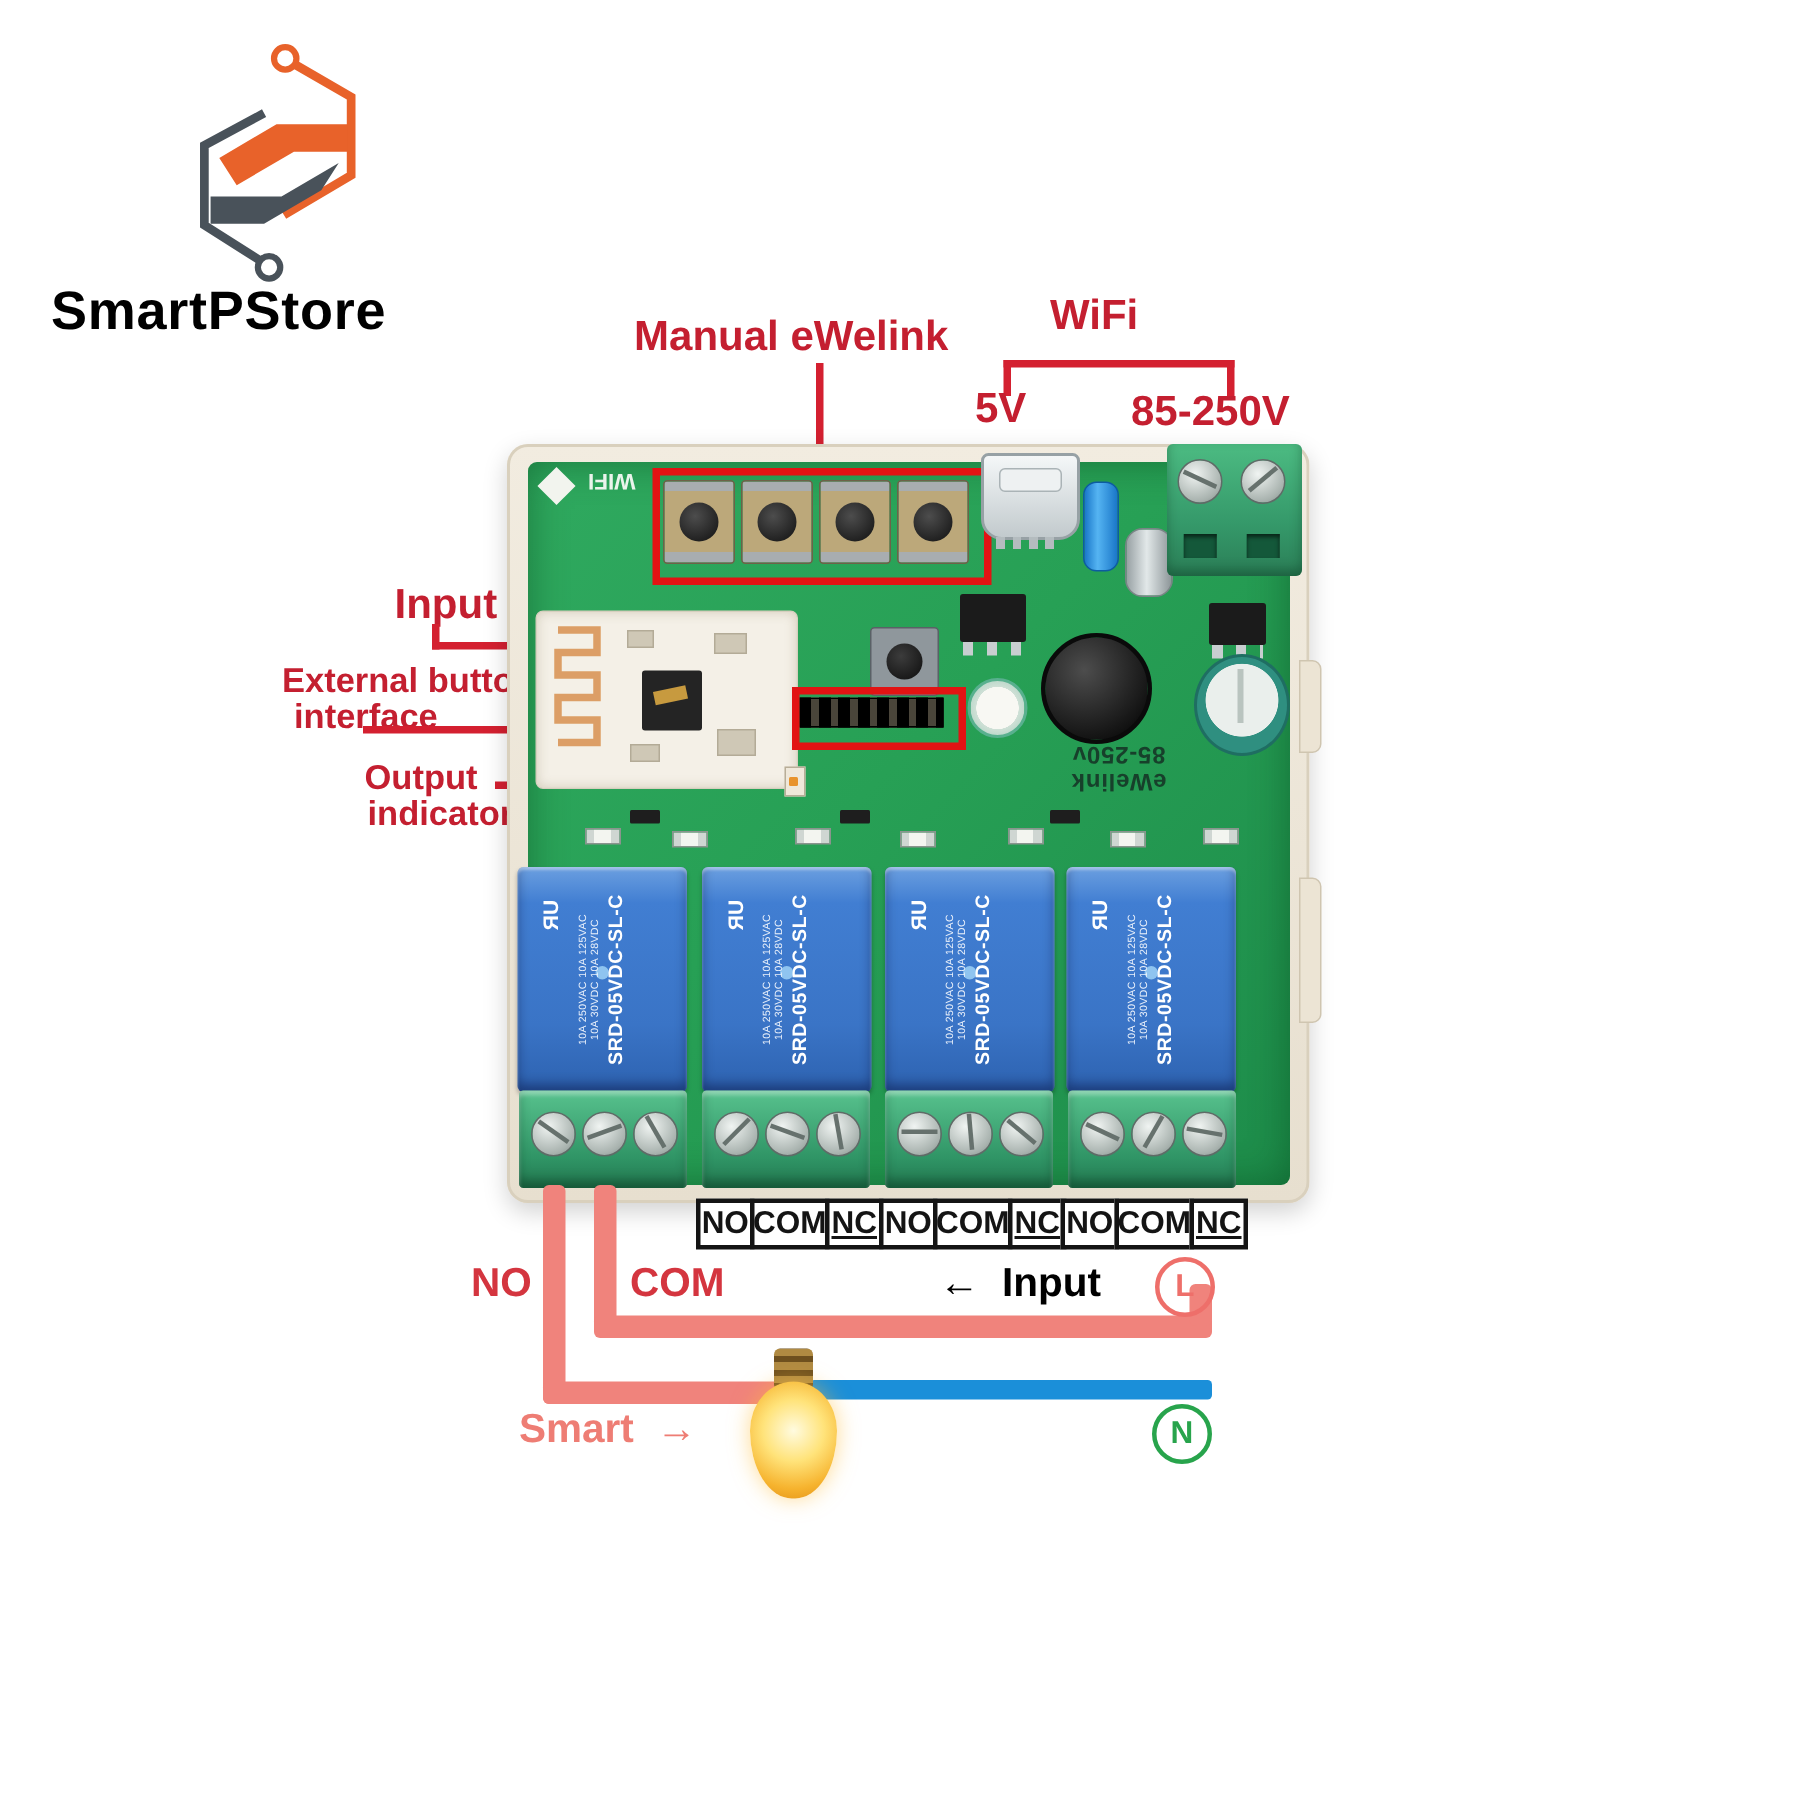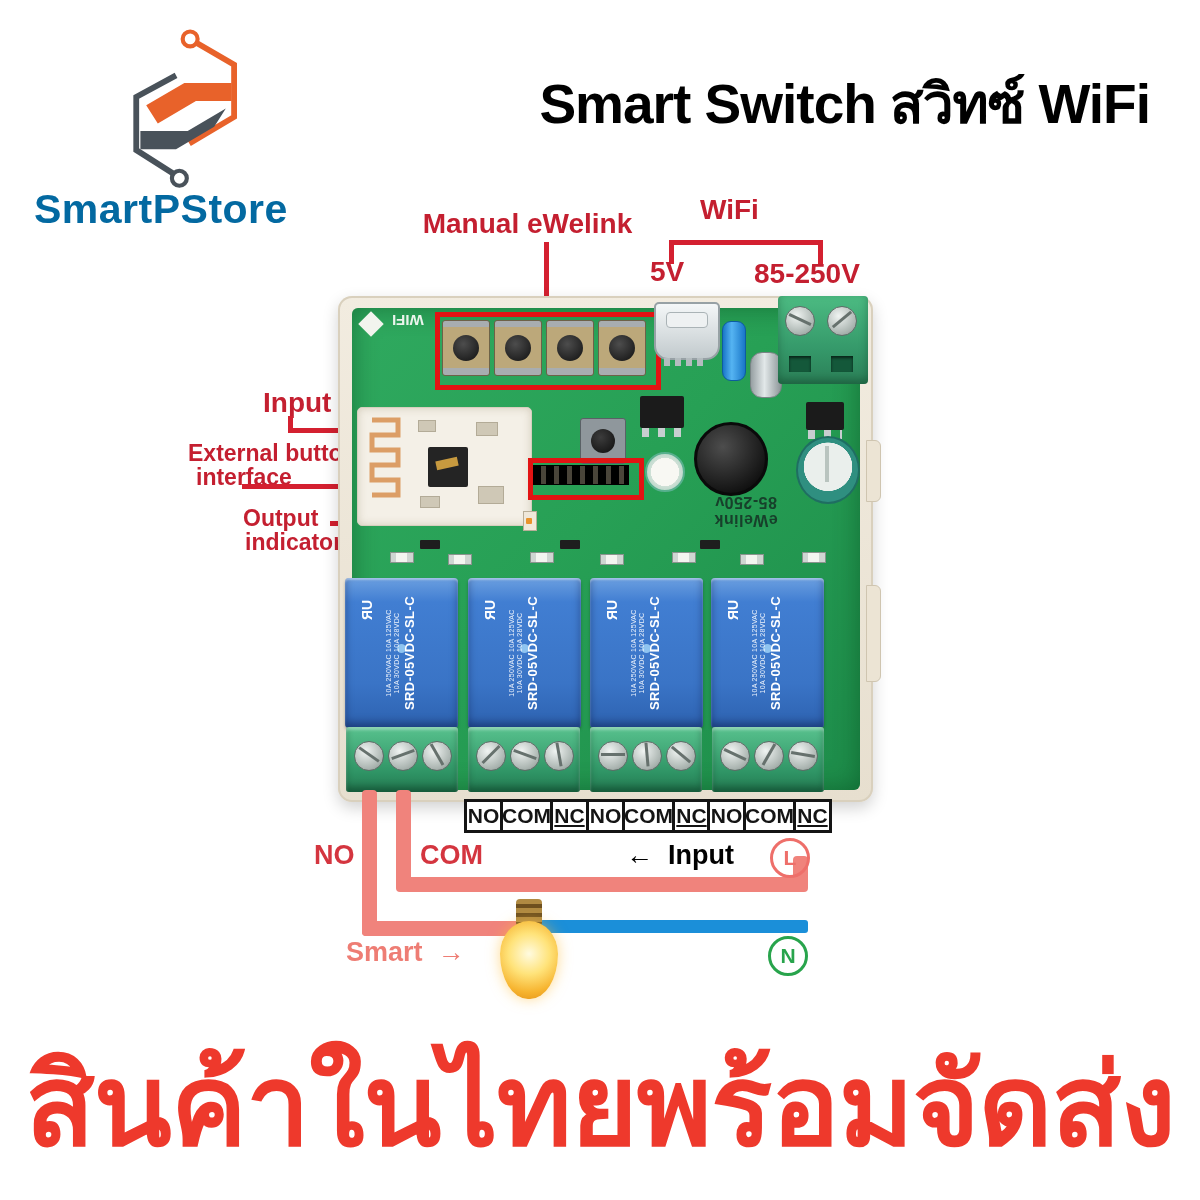--- a/index.html
+++ b/index.html
@@ -1,21 +1,21 @@
 <!DOCTYPE html>
 <html><head>
 <meta charset="utf-8">
 <style>
   html,body{margin:0;padding:0;background:#fff;}
   #canvas{position:relative;width:1200px;height:1200px;background:#ffffff;overflow:hidden;
           font-family:"Liberation Sans",sans-serif;}
   .abs{position:absolute;}
 
   
-  .brand-text{left:34px;top:186px;font-size:41px;font-weight:700;color:#0369a1;letter-spacing:.5px;}
+  .brand-text{left:34px;top:186px;font-size:36px;font-weight:700;color:#000000;letter-spacing:.5px;}
   .main-title{right:50px;top:60px;font-size:55px;font-weight:700;color:#000;letter-spacing:-1px;white-space:nowrap;}
 
   
   .red-label{color:#c41f30;font-weight:700;}
   .red-line{background:#d42030;}
   .red-box{border:5px solid #e21313;}
 
   
   .case{left:338px;top:296px;width:535px;height:506px;background:linear-gradient(180deg,#f2ece0,#e7dfcf);
         border-radius:14px;box-shadow:0 6px 16px rgba(0,0,0,.18),inset 0 0 0 2px #d9d0bd;}
@@ -139,21 +139,20 @@
 
   <svg class="abs" style="left:88px;top:24px" width="196" height="170" viewBox="0 0 200 205">
     <circle cx="105" cy="18" r="9" fill="#fff" stroke="#e8622a" stroke-width="5"></circle>
     <path d="M113,23 L158,49 L158,112 L104,144" stroke="#e8622a" stroke-width="7" fill="none"></path>
     <path d="M52,98 L98,71 L155,71 L155,93 L112,93 L66,120 Z" fill="#e8622a"></path>
     <path d="M148,102 L102,129 L45,129 L45,151 L88,151 L134,124 Z" fill="#49525a"></path>
     <path d="M88,62 L40,88 L40,152 L84,180" stroke="#49525a" stroke-width="7" fill="none"></path>
     <circle cx="92" cy="186" r="9" fill="#fff" stroke="#49525a" stroke-width="5"></circle>
   </svg>
   <div class="abs brand-text">SmartPStore</div>
-  <div class="abs main-title">Smart Switch สวิทซ์ WiFi</div>
 
   <div class="abs red-label" style="left:420px;top:208px;width:215px;text-align:center;font-size:28px">Manual eWelink</div>
   <div class="abs red-line" style="left:544px;top:242px;width:5px;height:74px"></div>
 
   <div class="abs red-label" style="left:700px;top:194px;font-size:28px">WiFi</div>
   <div class="abs red-line" style="left:669px;top:240px;width:154px;height:5px"></div>
   <div class="abs red-line" style="left:669px;top:240px;width:5px;height:24px"></div>
   <div class="abs red-line" style="left:818px;top:240px;width:5px;height:24px"></div>
   <div class="abs red-label" style="left:650px;top:256px;font-size:28px">5V</div>
   <div class="abs red-label" style="left:754px;top:258px;font-size:28px">85-250V</div>
@@ -316,15 +315,14 @@
   <div class="abs bulb-base"></div>
   <div class="abs bulb-glass"></div>
 
   <div class="wire-label" style="left:314px;top:840px;color:#d4353f">NO</div>
   <div class="wire-label" style="left:420px;top:840px;color:#d4353f">COM</div>
   <div class="wire-label" style="left:626px;top:840px;color:#000000">←  Input</div>
   <div class="circ-sym" style="left:770px;top:838px;border:3px solid #ee6f6a;color:#ee6f6a">L</div>
   <div class="wire-label" style="left:346px;top:937px;color:#ee7d74">Smart  →</div>
   <div class="circ-sym" style="left:768px;top:936px;border:3px solid #28a44c;color:#28a44c">N</div>
 
-  <div class="abs headline">สินค้าในไทยพร้อมจัดส่ง</div>
 
 </div>
 
 </body></html>

